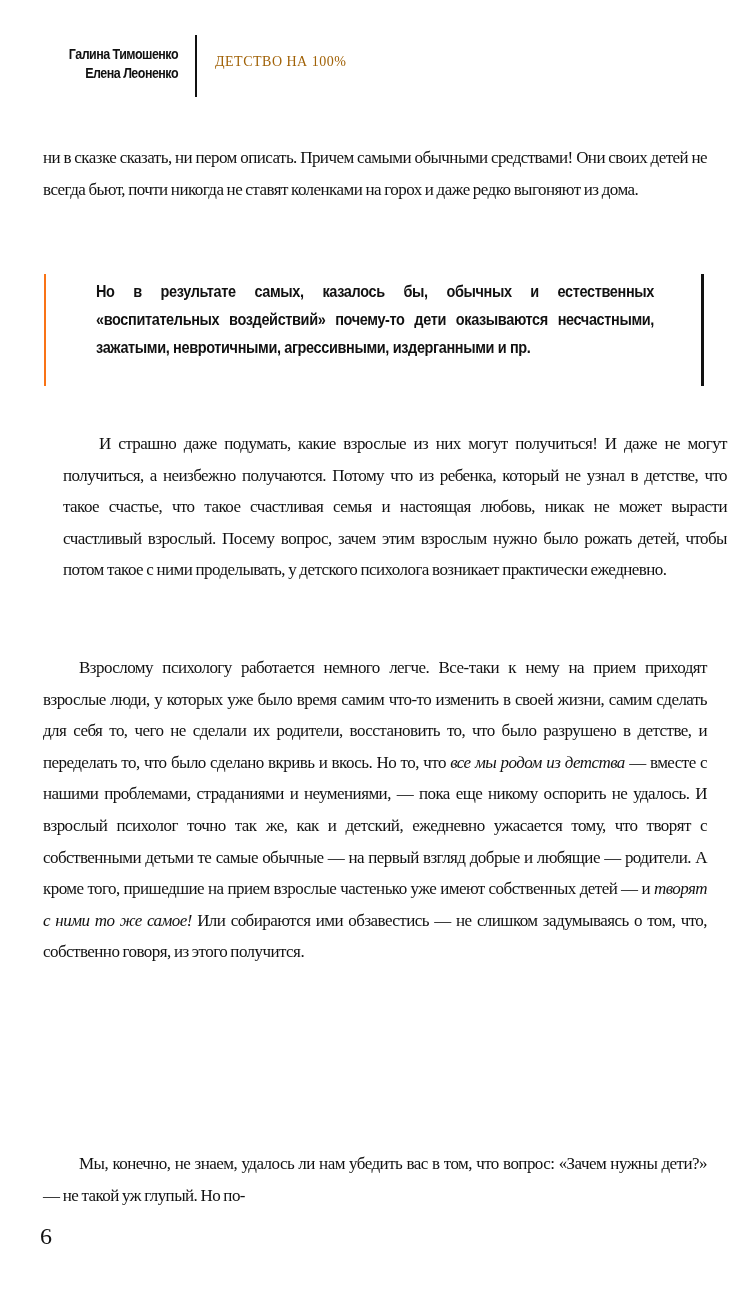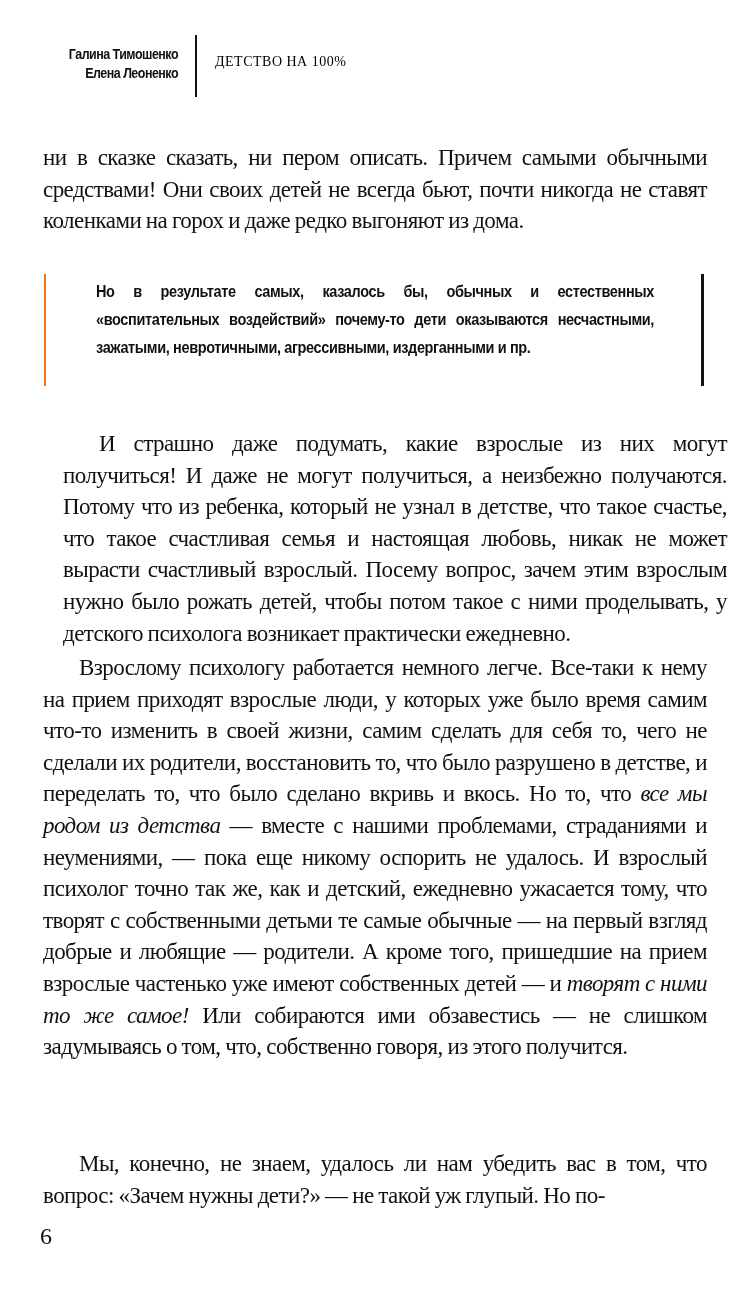--- a/index.html
+++ b/index.html
@@ -45,27 +45,27 @@
       height: 62px;
       background: #111;
     }
     .book-title {
       position: absolute;
       left: 215px;
       top: 19px;
       font-family: "Liberation Serif", "DejaVu Serif", serif;
       font-size: 14px;
       letter-spacing: 0.5px;
-      color: #000000;
+      color: #a16207;
     }
     .text-block {
       position: absolute;
       left: 43px;
       width: 664px;
-      font-size: 23px;
+      font-size: 17px;
       line-height: 31.6px;
       text-align: justify;
       letter-spacing: -0.55px;
       word-spacing: -0.5px;
     }
     .text-block p {
       margin: 0;
     }
     .para-cont { top: 142px; }
     .para-1 { top: 428px; margin-left: 20px; }

